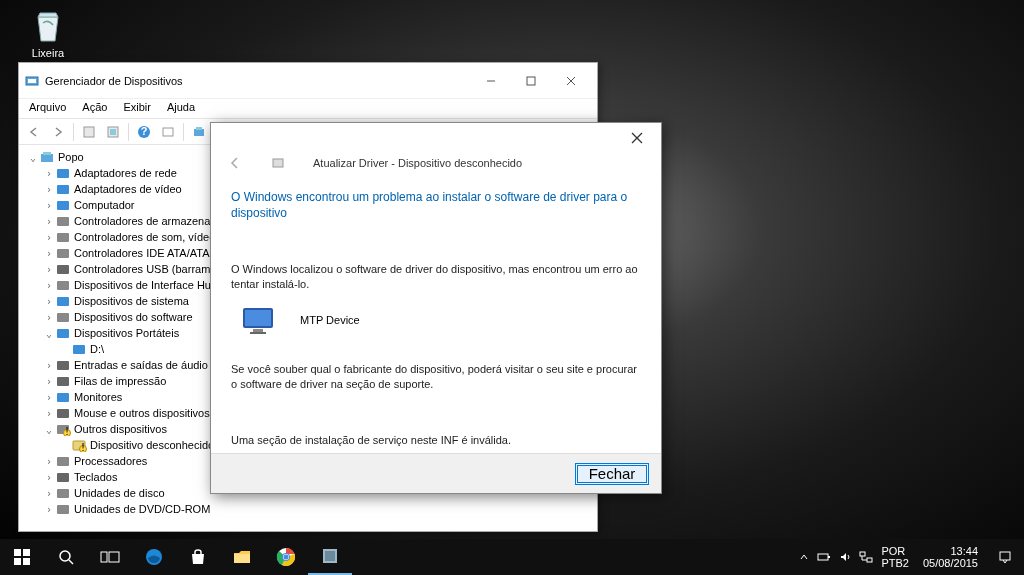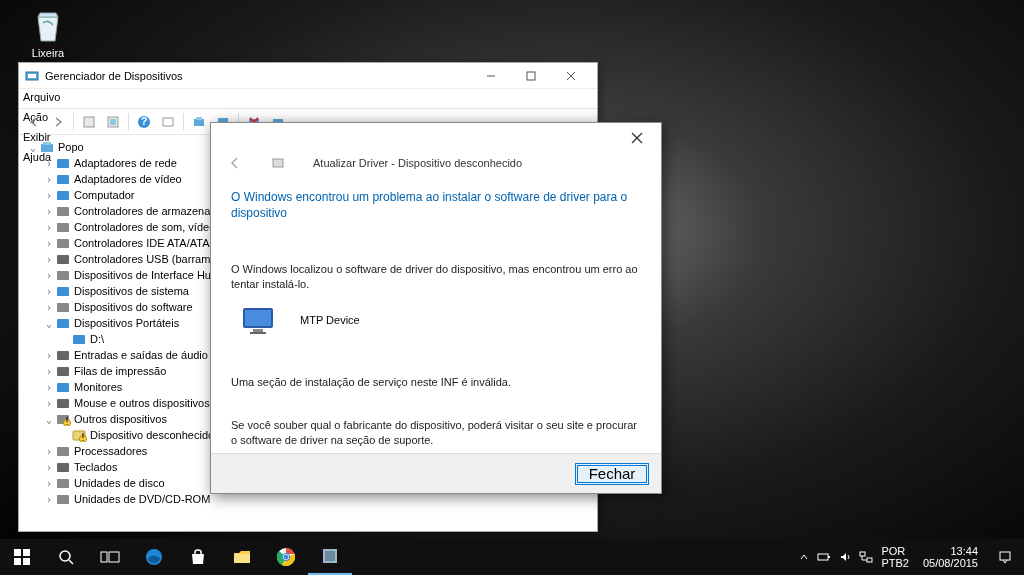--- a/index.html
+++ b/index.html
@@ -6,25 +6,25 @@
 html, body { width: 1024px; height: 575px; overflow: hidden; }
 body { background: radial-gradient(ellipse at 55% 40%, #7a7a7a 0%, #3a3a3a 25%, #1a1a1a 55%, #000 100%); position: relative; }
 
 
 .desktop-icon { position: absolute; top: 5px; left: 18px; width: 60px; text-align: center; color: #fff; cursor: pointer; }
 .desktop-icon .icon-box { width: 40px; height: 40px; margin: 0 auto 2px; }
 .desktop-icon .label { font-size: 11px; text-shadow: 1px 1px 2px #000; }
 
 
 .devmgr { position: absolute; top: 62px; left: 18px; width: 580px; height: 470px; background: #fff; border: 1px solid #aaa; box-shadow: 2px 2px 8px rgba(0,0,0,.35); }
-.devmgr .titlebar { height: 26px; background: #fff; display: flex; align-items: center; padding: 0 6px; border-bottom: 1px solid #eee; }
+.devmgr .titlebar { height: 36px; background: #fff; display: flex; align-items: center; padding: 0 6px; border-bottom: 1px solid #eee; }
 .devmgr .titlebar .app-icon { width: 14px; height: 14px; margin-right: 6px; }
 .devmgr .titlebar .title { flex: 1; font-size: 11px; color: #000; }
 .devmgr .titlebar .winbtn { width: 40px; height: 24px; display: flex; align-items: center; justify-content: center; color: #555; }
-.devmgr .menubar { height: 20px; display: flex; gap: 8px; padding: 2px 0; font-size: 11px; border-bottom: 1px solid #e5e5e5; flex-direction: column; }
+.devmgr .menubar { height: 20px; display: flex; gap: 8px; padding: 2px 6px; font-size: 11px; border-bottom: 1px solid #e5e5e5; }
 .devmgr .menubar span { padding: 0 4px; }
 .devmgr .toolbar { height: 26px; display: flex; align-items: center; gap: 2px; padding: 2px 4px; border-bottom: 1px solid #e5e5e5; }
 .devmgr .toolbar .tbtn { width: 22px; height: 22px; display: flex; align-items: center; justify-content: center; border: 1px solid transparent; }
 .devmgr .toolbar .sep { width: 1px; height: 18px; background: #ddd; margin: 0 2px; }
 
 .tree { padding: 4px 6px; overflow: auto; height: calc(100% - 72px); }
 .tree-row { display: flex; align-items: center; height: 16px; white-space: nowrap; }
 .tree-row .expander { width: 12px; text-align: center; color: #666; font-size: 10px; font-family: monospace; }
 .tree-row .node-icon { width: 16px; height: 14px; display: inline-flex; align-items: center; justify-content: center; margin-right: 3px; }
 .tree-row .node-label { font-size: 11px; }
@@ -412,22 +412,22 @@
       <span class="mon">
         <svg viewBox="0 0 34 28">
             <rect x="2" y="2" width="30" height="20" rx="2" fill="#2a5aa8"></rect>
             <rect x="4" y="4" width="26" height="16" fill="#4a8de0"></rect>
             <rect x="12" y="23" width="10" height="3" fill="#888"></rect>
             <rect x="9" y="26" width="16" height="2" fill="#666"></rect>
           </svg>
       </span>
       <span style="font-size:11px;">MTP Device</span>
     </div>
+    <div class="para" style="margin-top:28px;">Se você souber qual o fabricante do dispositivo, poderá visitar o seu site e procurar o software de driver na seção de suporte.</div>
     <div class="para">Uma seção de instalação de serviço neste INF é inválida.</div>
-    <div class="para" style="margin-top:28px;">Se você souber qual o fabricante do dispositivo, poderá visitar o seu site e procurar o software de driver na seção de suporte.</div>
   </div>
   <div class="footer">
     <button>Fechar</button>
   </div>
 </div>
 
 <div class="taskbar">
   <div class="tbtn">
     <svg width="18" height="18">
         <rect x="1" y="1" width="7" height="7" fill="#fff"></rect>

